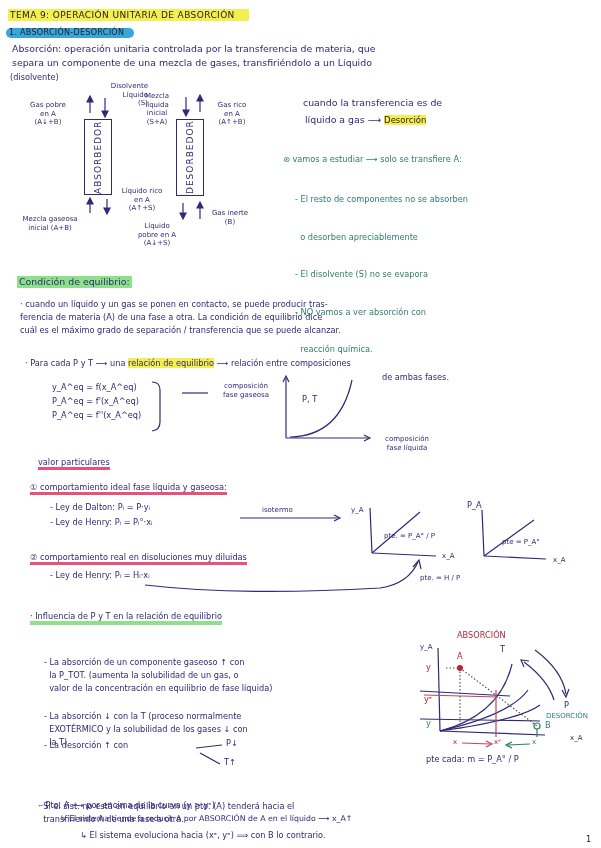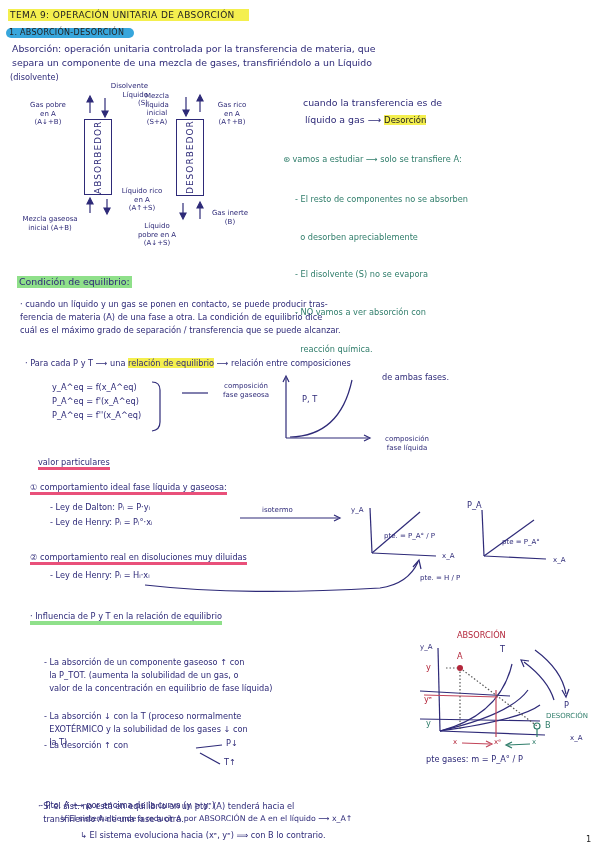--- a/index.html
+++ b/index.html
@@ -254,15 +254,15 @@
 <div class="abs t8 red" style="left:426px;top:662px;">y</div>
 <div class="abs t8 red" style="left:424px;top:694px;">yᵉ</div>
 <div class="abs t8 green" style="left:426px;top:718px;">y</div>
 <div class="abs t8" style="left:564px;top:700px;">P</div>
 <div class="abs t7 green" style="left:546px;top:712px;">DESORCIÓN</div>
 <div class="abs t8 green" style="left:545px;top:720px;">B</div>
 <div class="abs t7" style="left:570px;top:734px;">x_A</div>
 <div class="abs t7 red" style="left:453px;top:738px;">x</div>
 <div class="abs t7 red" style="left:494px;top:738px;">xᵉ</div>
 <div class="abs t7 green" style="left:532px;top:738px;">x</div>
-<div class="abs t8" style="left:426px;top:754px;">pte gases: m = P_A° / P</div>
+<div class="abs t8" style="left:426px;top:754px;">pte cada: m = P_A° / P</div>
 
 <div class="abs t8" style="left:586px;top:834px;color:#222;">1</div>
 
 </body></html>

